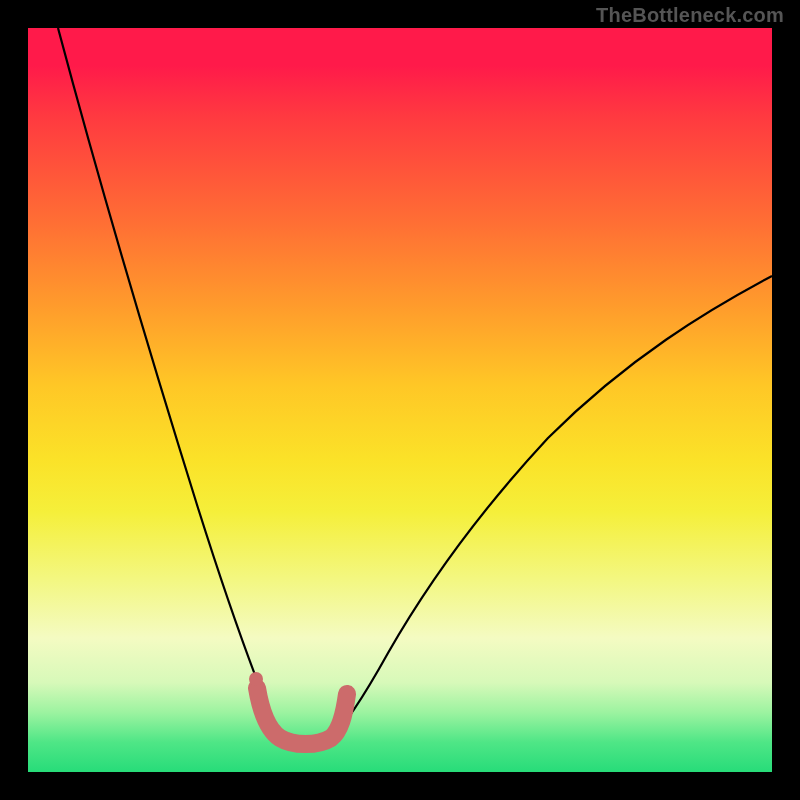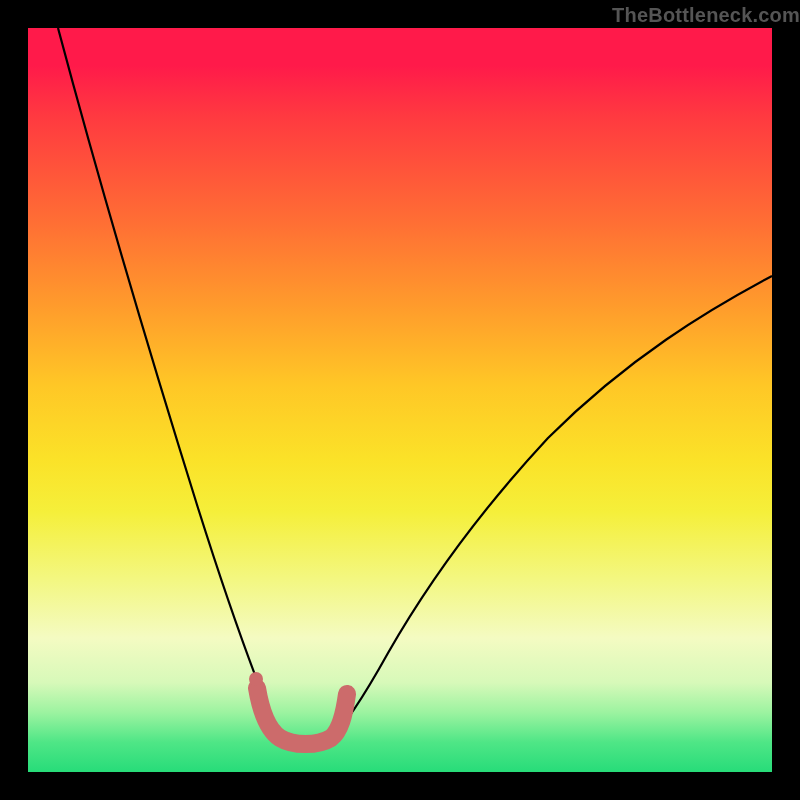--- a/index.html
+++ b/index.html
@@ -47,21 +47,21 @@
         #f4fbc2 82%,
         #d7f9b9 88%,
         #9cf3a0 92%,
         #4fe686 96%,
         #27dc79 100%
       );
   }
   .watermark {
     position: absolute;
     top: 4px;
-    right: 0;
+    right: 16px;
     color: #555;
     font-size: 20px;
     font-weight: 600;
     letter-spacing: 0.2px;
     font-family: Arial, Helvetica, sans-serif;
   }
   svg {
     position: absolute;
     left: 0;
     top: 0;

